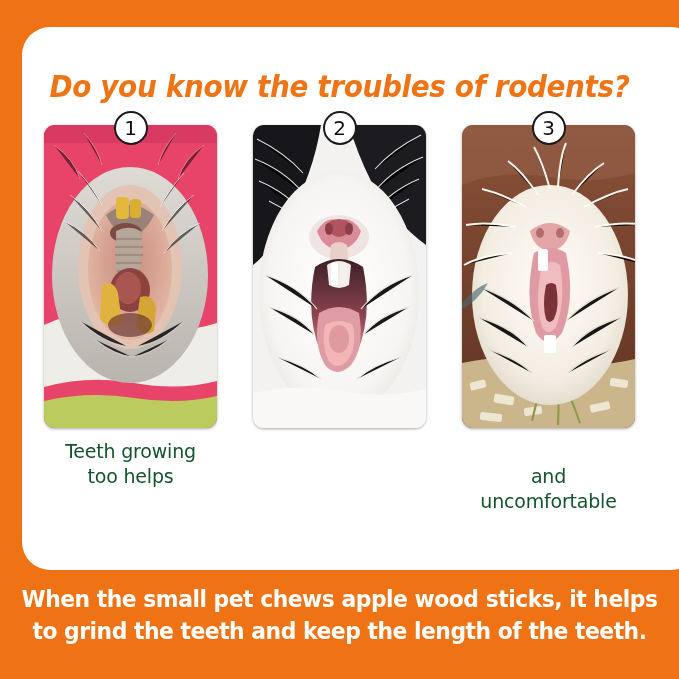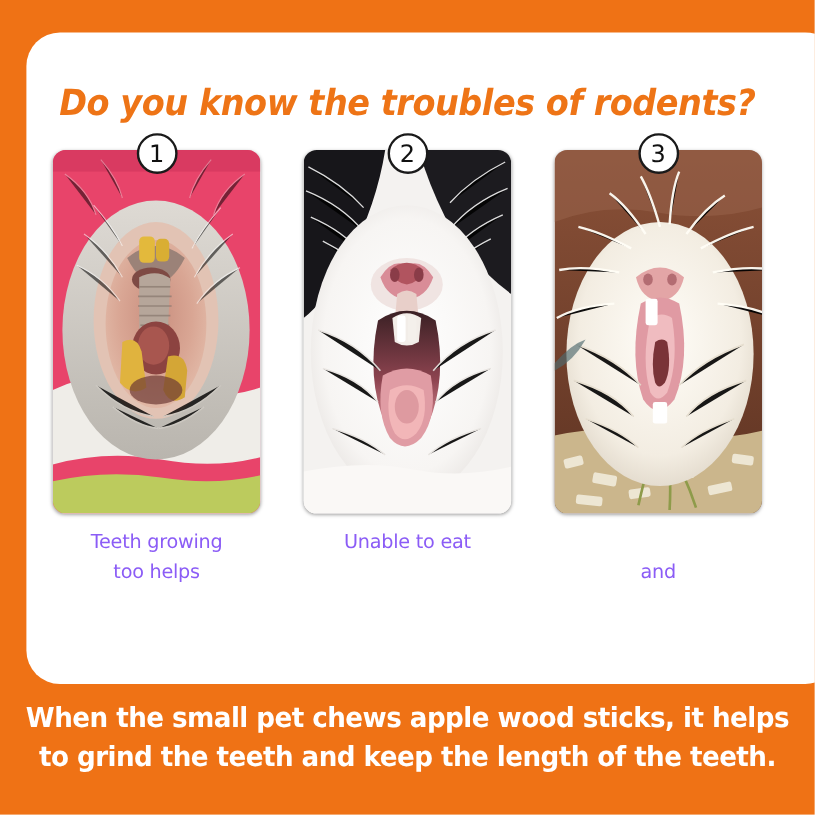--- a/index.html
+++ b/index.html
@@ -100,23 +100,23 @@
     font-size: 20px;
     line-height: 30px;
     text-align: center;
     z-index: 4;
     box-sizing: border-box;
   }
 
   .caption {
     margin-top: 11px;
     text-align: center;
-    color: #8b5cf6;
+    color: #14532d;
     font-family: "DejaVu Sans", sans-serif;
-    font-size: 16px;
+    font-size: 19px;
     line-height: 25px;
     letter-spacing: -0.2px;
   }
 
   
   #footer {
     position: absolute;
     left: 0;
     top: 583px;
     width: 679px;
@@ -261,23 +261,20 @@
                 <path d="M16 182 q30 8 46 28"></path>
                   <path d="M156 182 q-30 8 -46 28"></path>
                 <path d="M24 232 q28 8 44 22"></path>
                   <path d="M148 232 q-28 8 -44 22"></path>
               </g>
               <path d="M0 268 Q50 258 90 266 Q130 274 173 264 L173 303 L0 303 Z" fill="#FAF8F6"></path>
             </svg>
           </div>
           <div class="badge">2</div>
         </div>
-        <div class="caption">
-          <span>Unable to eat</span>
-        </div>
       </div>
 
       <div class="panel">
         <div class="photo-wrap">
           <div class="photo">
             <svg viewBox="0 0 173 303" preserveAspectRatio="none" aria-hidden="true">
               <defs>
                 <linearGradient id="p3bg" x1="0" y1="0" x2="0" y2="1">
                   <stop offset="0%" stop-color="#8A5138"></stop>
                   <stop offset="100%" stop-color="#5E3322"></stop>
@@ -336,20 +333,21 @@
                   <path d="M150 224 q-30 10 -44 24"></path>
               </g>
               <path d="M0 178 q14 -16 26 -20 q-10 18 -26 26 Z" fill="#4E6A6E" opacity="0.65"></path>
             </svg>
           </div>
           <div class="badge">3</div>
         </div>
         <div class="caption">
           <br>
           <span>and</span><br>
+          <span>uncomfortable</span>
         </div>
       </div>
 
     </div>
   </div>
 
   <div id="footer">
     <span class="fline">When the small pet chews apple wood sticks, it helps</span>
     <span class="fline">to grind the teeth and keep the length of the teeth.</span>
   </div>

